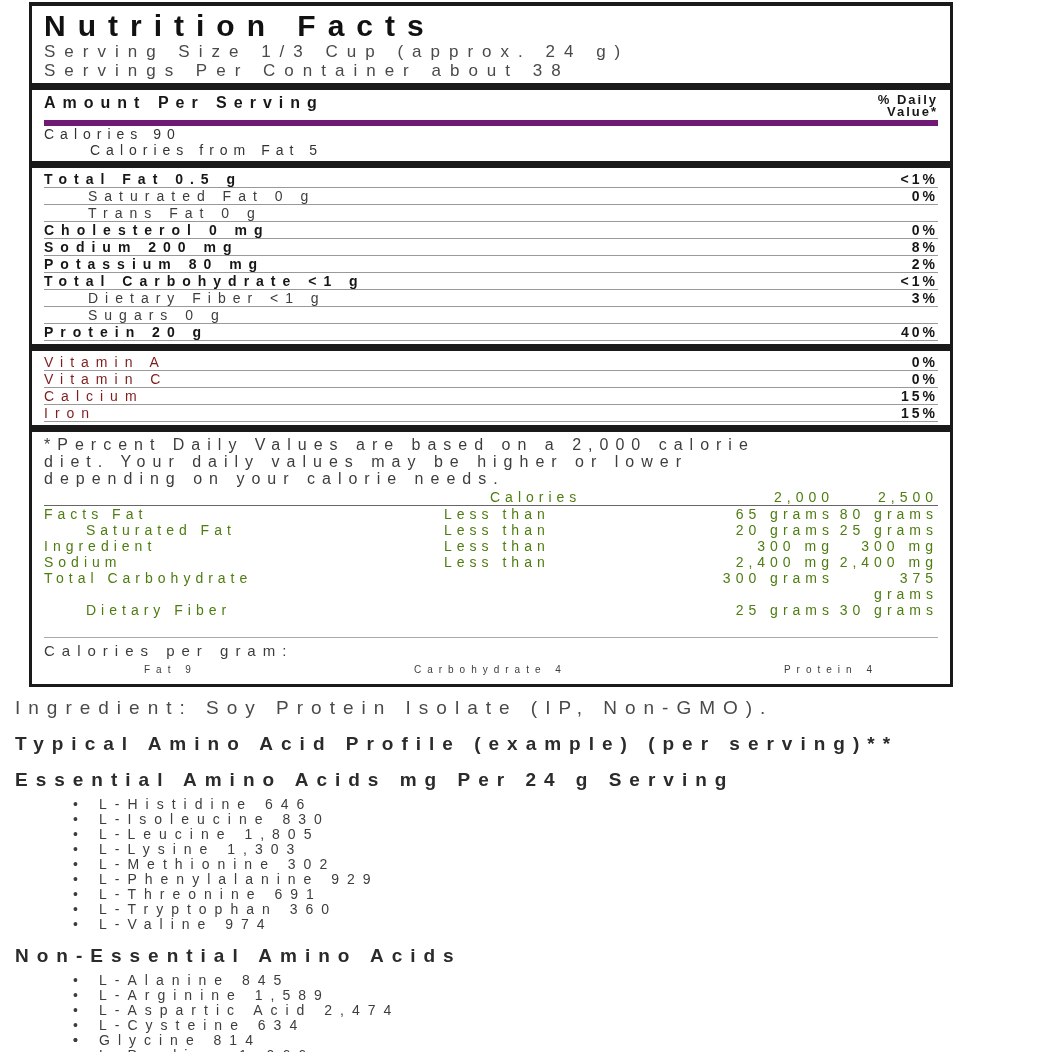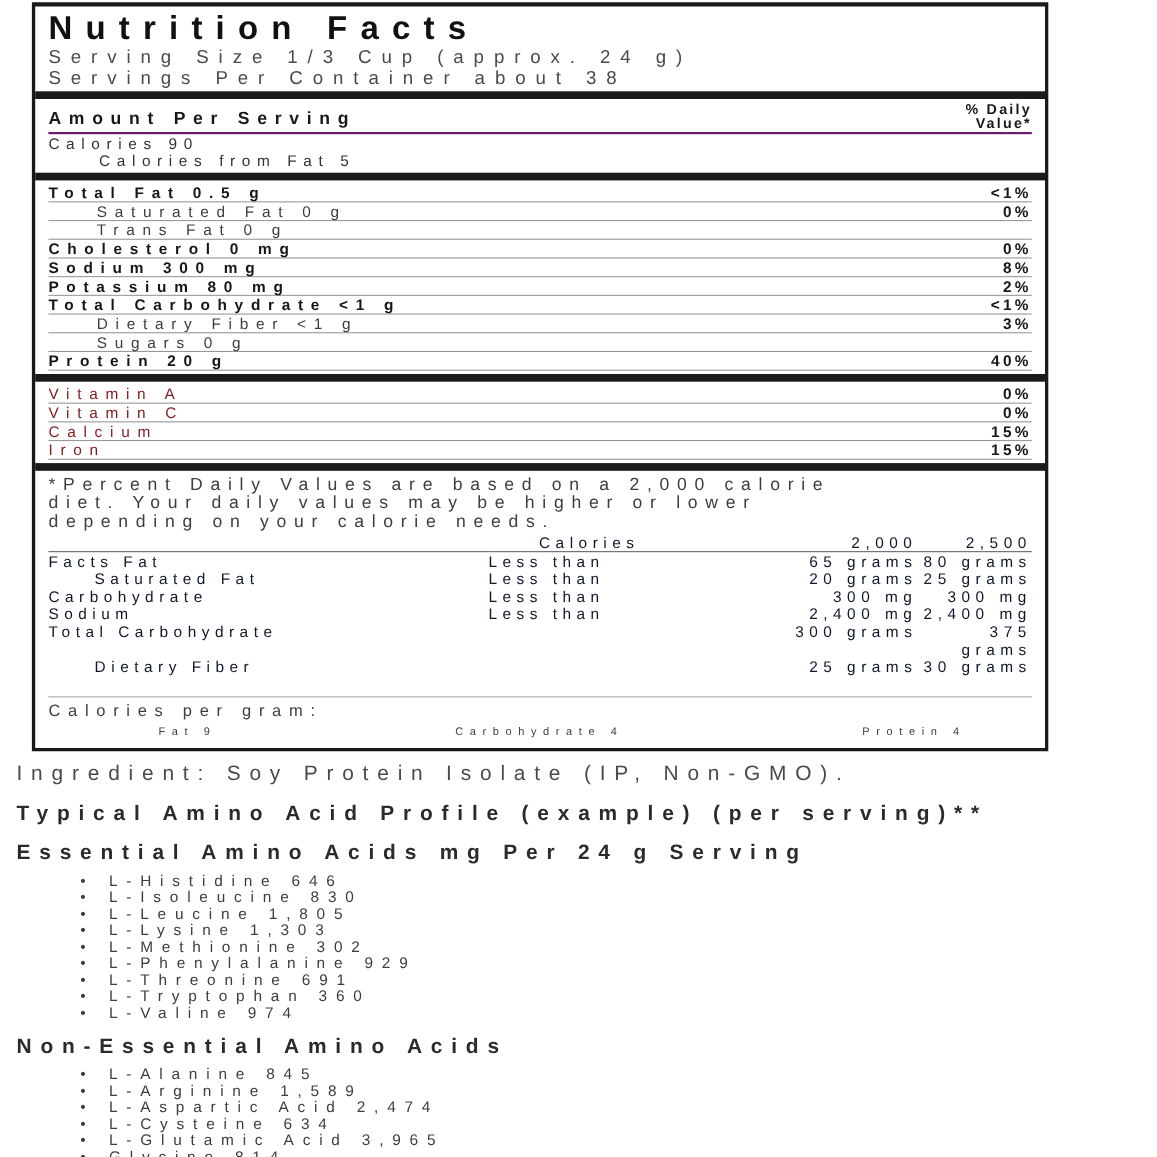--- a/index.html
+++ b/index.html
@@ -4,37 +4,37 @@
 <style>
   html,body { margin:0; padding:0; background:#fff; }
   body { width:1052px; font-family:"Liberation Sans",sans-serif; color:#3d3d3d; }
 
   
   .nf-box { box-sizing:border-box; width:924px; margin:2px 0 2px 29px;
             border:3px solid #1a1a1a; border-top-width:4px; padding:4px 12px 6px; background:#fff; }
   .nf-title { font-size:30px; font-weight:bold; letter-spacing:12px; line-height:32px; color:#111; }
   .nf-serving { font-size:17px; letter-spacing:9px; line-height:19px; color:#4a4a4a; white-space:nowrap; }
   .bar { height:7px; background:#1a1a1a; margin:3px -12px; }
-  .aps-row { display:flex; justify-content:space-between; align-items:flex-end;
-             border-bottom:2px solid #701a75; padding:1px 0 2px; }
+  .aps-row { display:flex; justify-content:space-between; 
+             border-bottom:6px solid #701a75; padding:1px 0 2px; }
   .aps { font-weight:bold; font-size:16px; letter-spacing:7px; color:#181818; }
   .dv-head { font-size:13px; font-weight:bold; letter-spacing:2px; text-align:right; line-height:12px; color:#181818; }
   .cal-line { font-size:14px; letter-spacing:6px; line-height:16px; color:#333; }
   .cal-sub { padding-left:46px; }
   .nrow { display:flex; justify-content:space-between; border-bottom:1px solid #999;
           font-size:14px; line-height:16px; letter-spacing:7px;text-align:right; }
   .nrow:last-child { border-bottom:none; }
   .nrow .name.main { font-weight:bold; color:#161616; }
   .nrow .name.sub { padding-left:44px; color:#3d3d3d; }
   .nrow .name.vit { color:#7f1d1d; }
   .nrow .dv { font-weight:bold; letter-spacing:3px; color:#161616; }
   .footnote { font-size:16px; letter-spacing:7px; line-height:17px; white-space:pre-line;
               color:#3d3d3d; margin:4px 0 2px; }
   .dvt { display:grid; grid-template-columns:400px 195px 195px 1fr;
-         font-size:14px; letter-spacing:5px; line-height:16px; color:#0f172a; }
+         font-size:14px; letter-spacing:5px; line-height:16px; color:#4d7c0f; }
   .dvt .cell { padding:0; }
   .dvt .r { text-align:right; }
   .dvt .hd { border-bottom:1px solid #666; }
   .dvt .cal-hd { padding-left:46px; }
   .dvt .sub { padding-left:42px; }
   .cpg-label { font-size:15px; letter-spacing:7px; margin-top:19px; line-height:17px; color:#3d3d3d; border-top:1px solid #aaa; padding-top:4px; }
   .cpg-items { display:flex; justify-content:space-between; padding:0 60px 0 100px;
                font-size:10px; letter-spacing:6px; line-height:17px; margin-top:2px; color:#3d3d3d; }
 
   
@@ -79,21 +79,21 @@
   </div>
   <div class="nrow">
     <span class="name sub">Trans Fat 0 g</span>
     <span class="dv"></span>
   </div>
   <div class="nrow">
     <span class="name main">Cholesterol  0 mg</span>
     <span class="dv">0%</span>
   </div>
   <div class="nrow">
-    <span class="name main">Sodium  300 mg</span>
+    <span class="name main">Sodium  200 mg</span>
     <span class="dv">8%</span>
   </div>
   <div class="nrow">
     <span class="name main">Potassium 80 mg</span>
     <span class="dv">2%</span>
   </div>
   <div class="nrow">
     <span class="name main">Total Carbohydrate  &lt;1 g</span>
     <span class="dv">&lt;1%</span>
   </div>
@@ -144,21 +144,21 @@
     <div class="cell">Facts Fat</div>
     <div class="cell">Less than</div>
     <div class="cell r">65 grams</div>
     <div class="cell r">80 grams</div>
 
     <div class="cell sub">Saturated Fat</div>
     <div class="cell">Less than</div>
     <div class="cell r">20 grams</div>
     <div class="cell r">25 grams</div>
 
-    <div class="cell">Carbohydrate</div>
+    <div class="cell">Ingredient</div>
     <div class="cell">Less than</div>
     <div class="cell r">300 mg</div>
     <div class="cell r">300 mg</div>
 
     <div class="cell">Sodium</div>
     <div class="cell">Less than</div>
     <div class="cell r">2,400 mg</div>
     <div class="cell r">2,400 mg</div>
 
     <div class="cell">Total Carbohydrate</div>
@@ -199,20 +199,20 @@
     <li class="amino-item"><span class="dot">•</span><span>L-Valine 974</span></li>
   </ul>
 
   <div class="h-bold">Non-Essential Amino Acids</div>
 
   <ul class="blist">
     <li class="amino-item"><span class="dot">•</span><span>L-Alanine 845</span></li>
     <li class="amino-item"><span class="dot">•</span><span>L-Arginine 1,589</span></li>
     <li class="amino-item"><span class="dot">•</span><span>L-Aspartic Acid 2,474</span></li>
     <li class="amino-item"><span class="dot">•</span><span>L-Cysteine 634</span></li>
-    <li class="amino-item"><span class="dot">•</span><span>L-Glutamic Acid 3,965</span></li>
+    <li class="amino-item"><span class="dot">•</span></li>
     <li class="amino-item"><span class="dot">•</span><span>Glycine 814</span></li>
     <li class="amino-item"><span class="dot">•</span><span>L-Proline 1,066</span></li>
     <li class="amino-item"><span class="dot">•</span><span>L-Serine 1,092</span></li>
 
   </ul>
 
 </div>
 
 </body></html>

